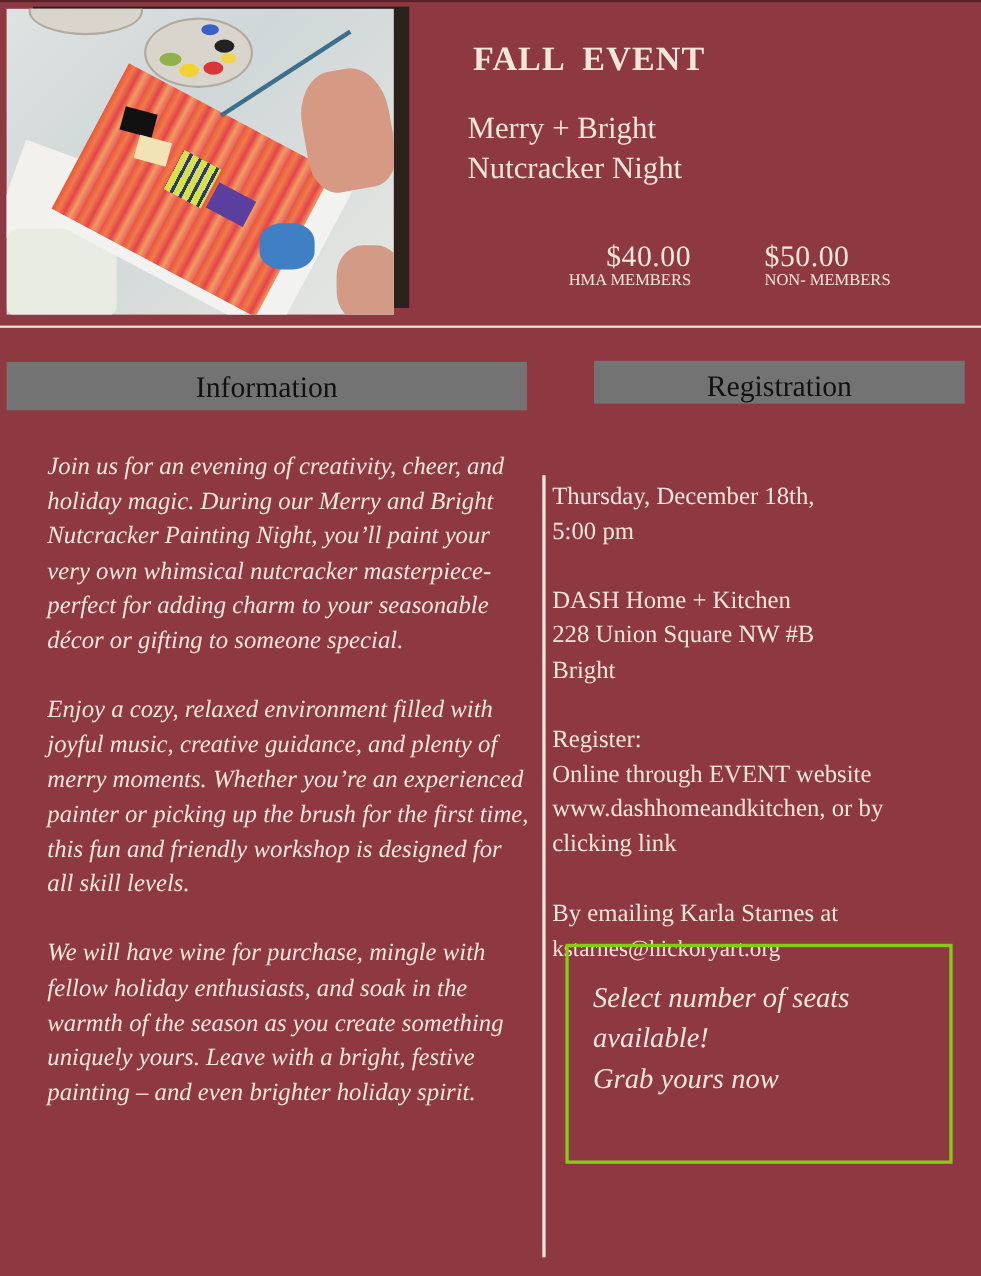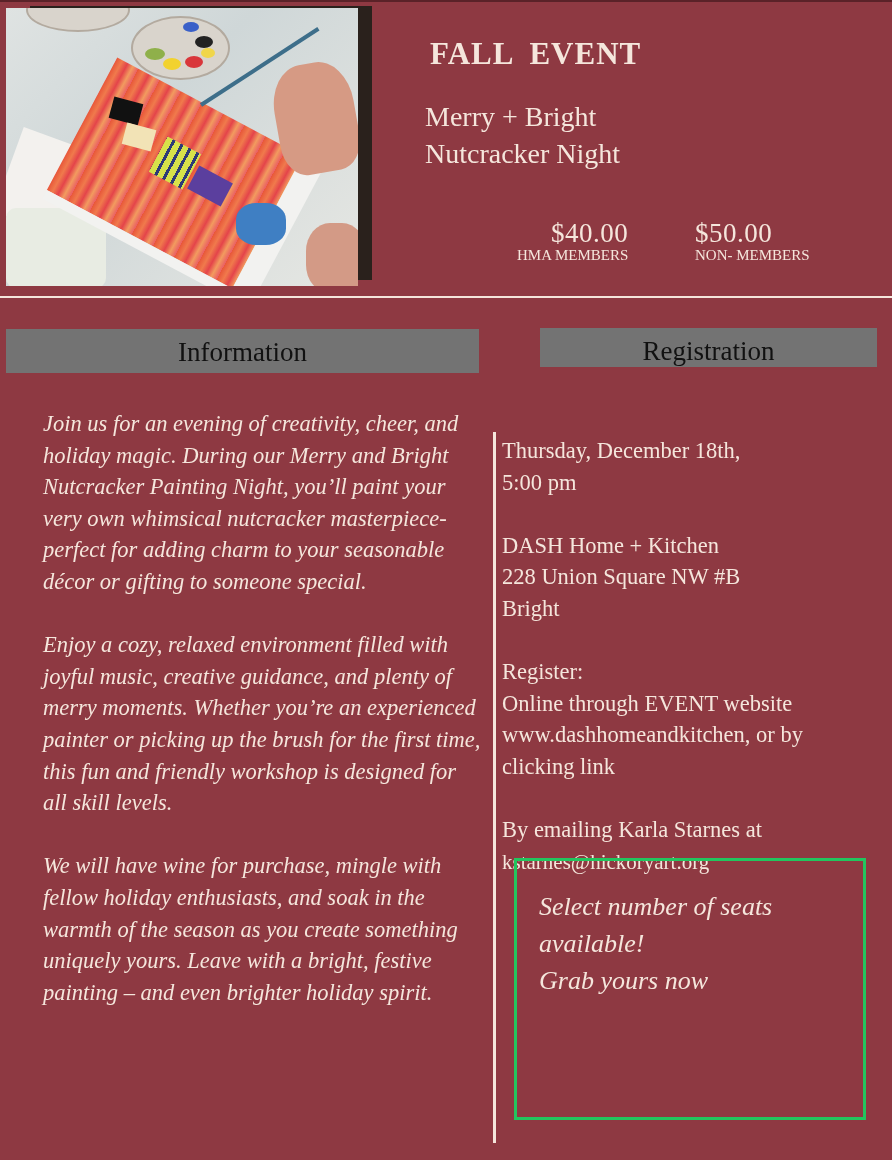--- a/index.html
+++ b/index.html
@@ -205,22 +205,22 @@
     }
     .reg-email {
       font-size: 21px;
     }
 
     .cta-box {
       position: absolute;
       left: 514px;
       top: 858px;
       width: 352px;
-      height: 262px;
-      border: 3px solid #22c55e;
+      height: 200px;
+      border: 3px solid #84cc16;
       box-sizing: border-box;
       padding-left: 28px;
     }
     .cta-text {
       position: absolute;
       left: 22px;
       top: 27px;
       font-style: italic;
       font-size: 26px;
       line-height: 37px;

